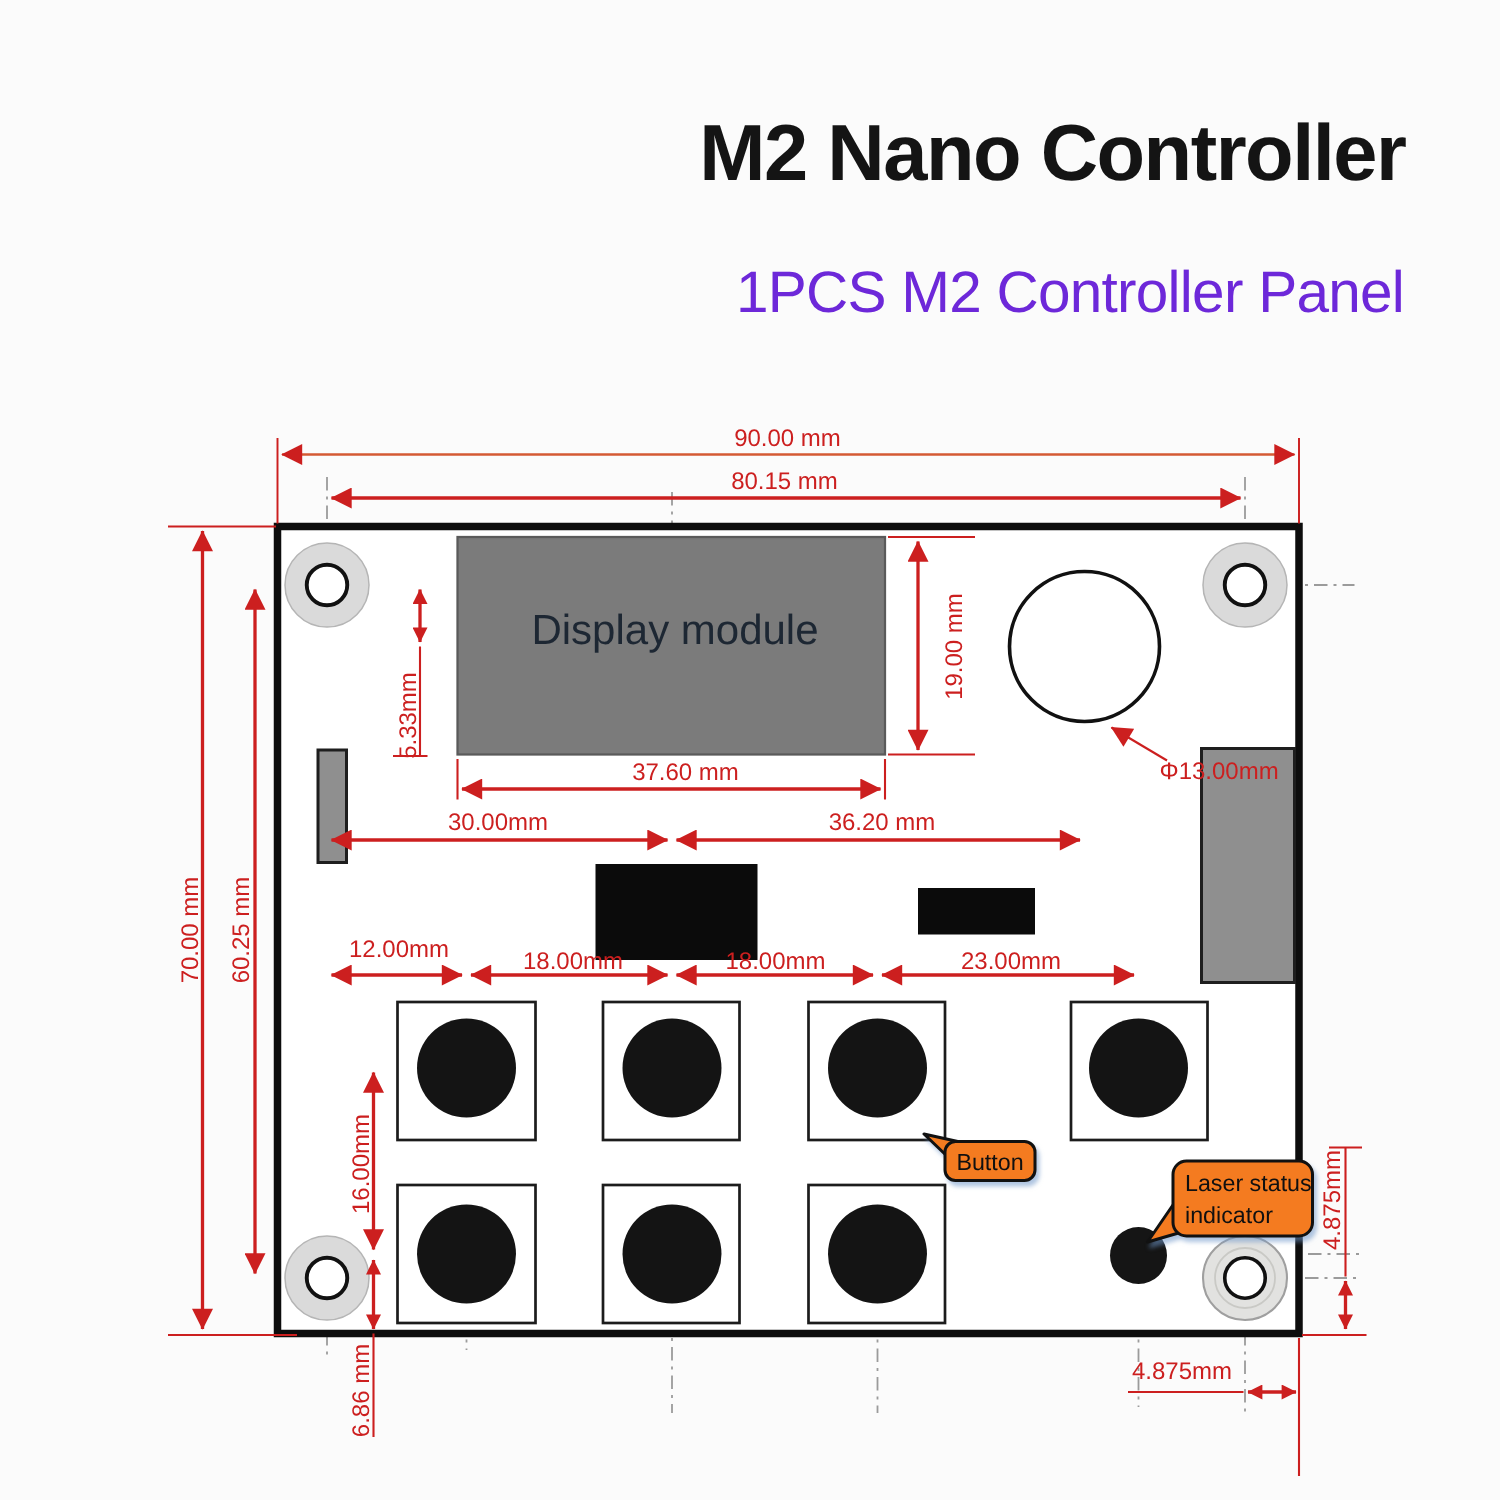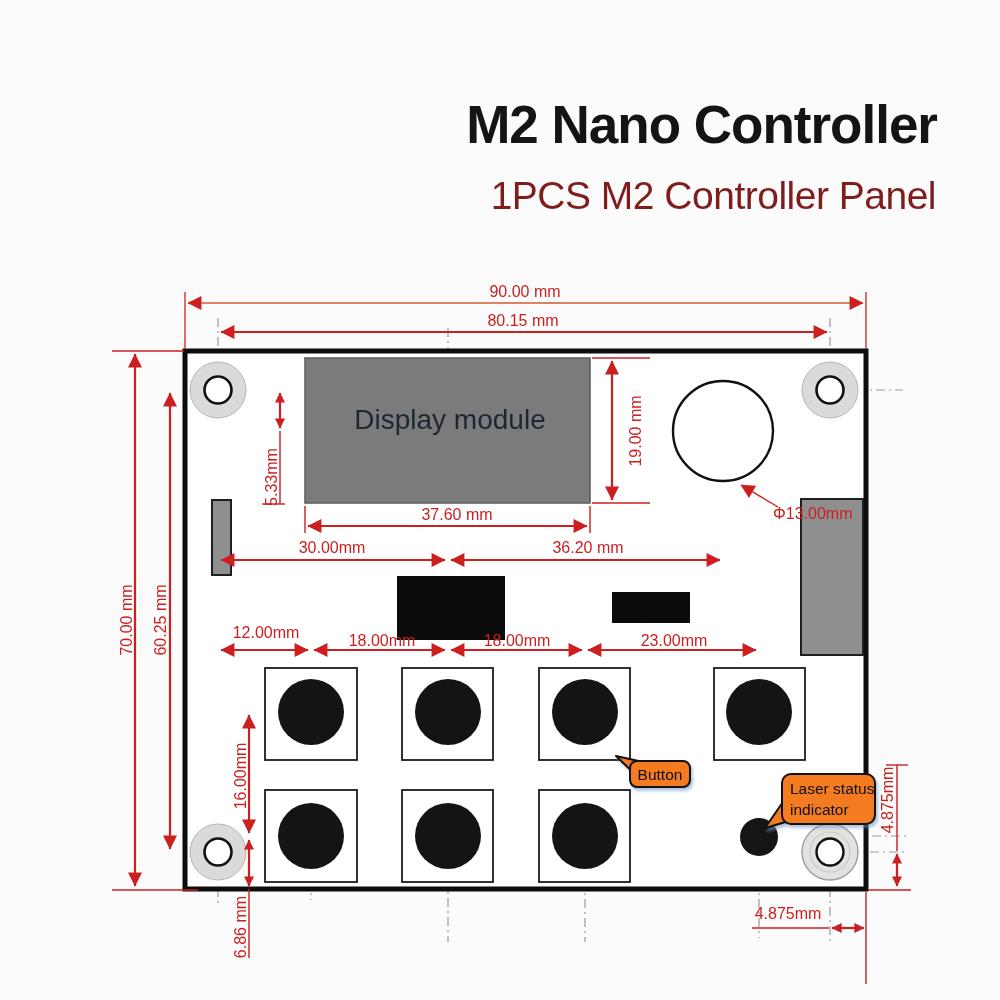--- a/index.html
+++ b/index.html
@@ -7,25 +7,24 @@
     width:1000px;height:1000px;position:relative;
     background:#fbfbfb;
     font-family:"Liberation Sans", sans-serif;
     overflow:hidden;
   }
   .stage{position:absolute;inset:0;}
   .title{
     position:absolute;top:72px;right:63px;
     font-size:53px;font-weight:bold;color:#141414;letter-spacing:-1px;
     white-space:nowrap;
-    margin-top:22px;
   }
   .subtitle{
     position:absolute;top:174px;right:64px;
-    font-size:39px;font-weight:normal;color:#7f1d1d;letter-spacing:-0.5px;
+    font-size:39px;font-weight:normal;color:#6d28d9;letter-spacing:-0.5px;
     white-space:nowrap;
   }
   svg text{font-family:"Liberation Sans", sans-serif;}
   .dimtxt{fill:#cc1f1f;font-size:16px;}
   .callout-txt{fill:#101010;font-size:15.5px;}
   .shadowed{filter:drop-shadow(2px 3px 1.5px rgba(110,150,200,0.55));}
 </style>
 </head>
 <body>
 

